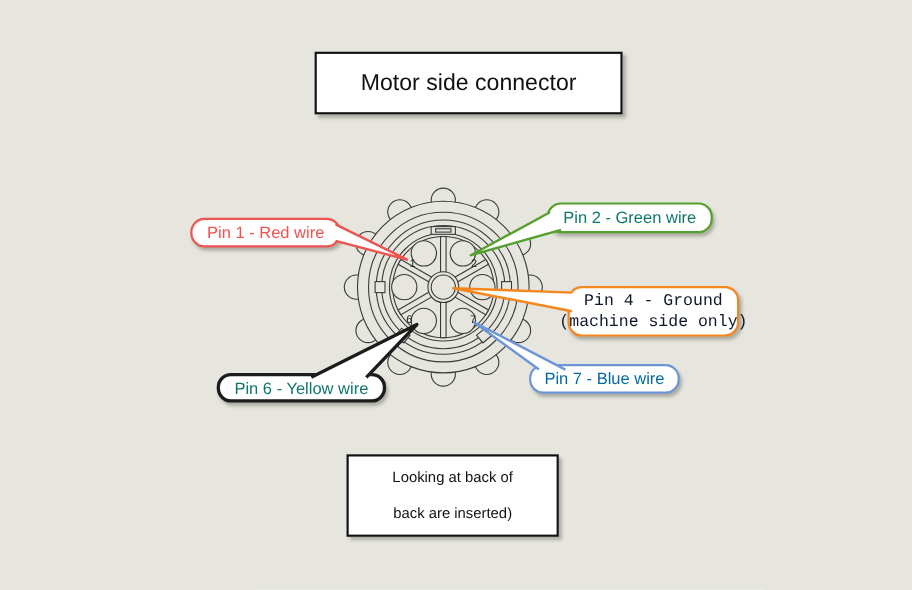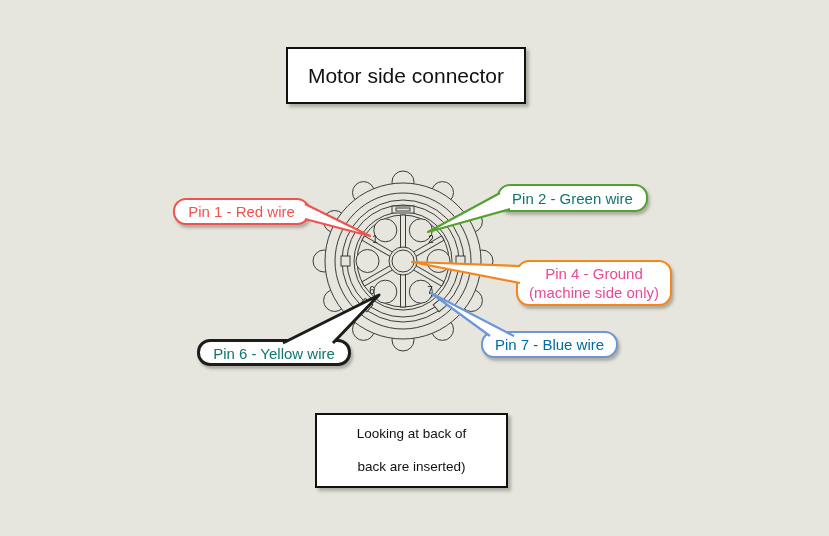--- a/index.html
+++ b/index.html
@@ -20,21 +20,21 @@
     position:absolute;
     background:#ffffff;
     border:2.5px solid #111111;
     box-sizing:border-box;
     display:flex;flex-direction:column;
     align-items:center;justify-content:center;
     text-align:center;color:#111;
     box-shadow:3px 3px 3px rgba(104,104,90,0.45);
     z-index:2;
   }
-  #title-box{left:286px;top:47px;width:240px;height:57px;font-size:21px;}
+  #title-box{left:286px;top:47px;width:280px;height:57px;font-size:21px;}
   #caption-box{left:315px;top:413px;width:193px;height:75px;font-size:13.5px;line-height:18.5px;gap:15px;}
   .callout{
     position:absolute;
     background:#ffffff;
     border:2.5px solid;
     border-radius:13px;
     box-sizing:border-box;
     display:flex;flex-direction:column;
     align-items:center;justify-content:center;
     text-align:center;
@@ -117,21 +117,21 @@
     <div>Looking at back of</div>
     <div>back are inserted)</div>
   </div>
 
   <div class="callout" id="co-pin1" style="border-color: rgb(238, 83, 80); color: rgb(238, 83, 80); align-items: center;">
     <div>Pin 1 - Red wire</div>
   </div>
   <div class="callout" id="co-pin2" style="border-color: rgb(85, 161, 47); color: #0f766e;">
     <div>Pin 2 - Green wire</div>
   </div>
-  <div class="callout" id="co-pin4" style="border-color: rgb(245, 134, 29); color: #ec4899;">
+  <div class="callout" id="co-pin4" style="border-color: rgb(245, 134, 29); color: #0f172a; font-family: Liberation Mono, monospace;">
     <div>Pin 4 - Ground</div>
     <div>(machine side only)</div>
   </div>
   <div class="callout" id="co-pin7" style="border-color: rgb(109, 150, 216); color: #0369a1;">
     <div>Pin 7 - Blue wire</div>
   </div>
   <div class="callout" id="co-pin6" style="border-color: rgb(28, 28, 28); color: #0f766e; justify-content: flex-end;">
     <div>Pin 6 - Yellow wire</div>
   </div>
 

